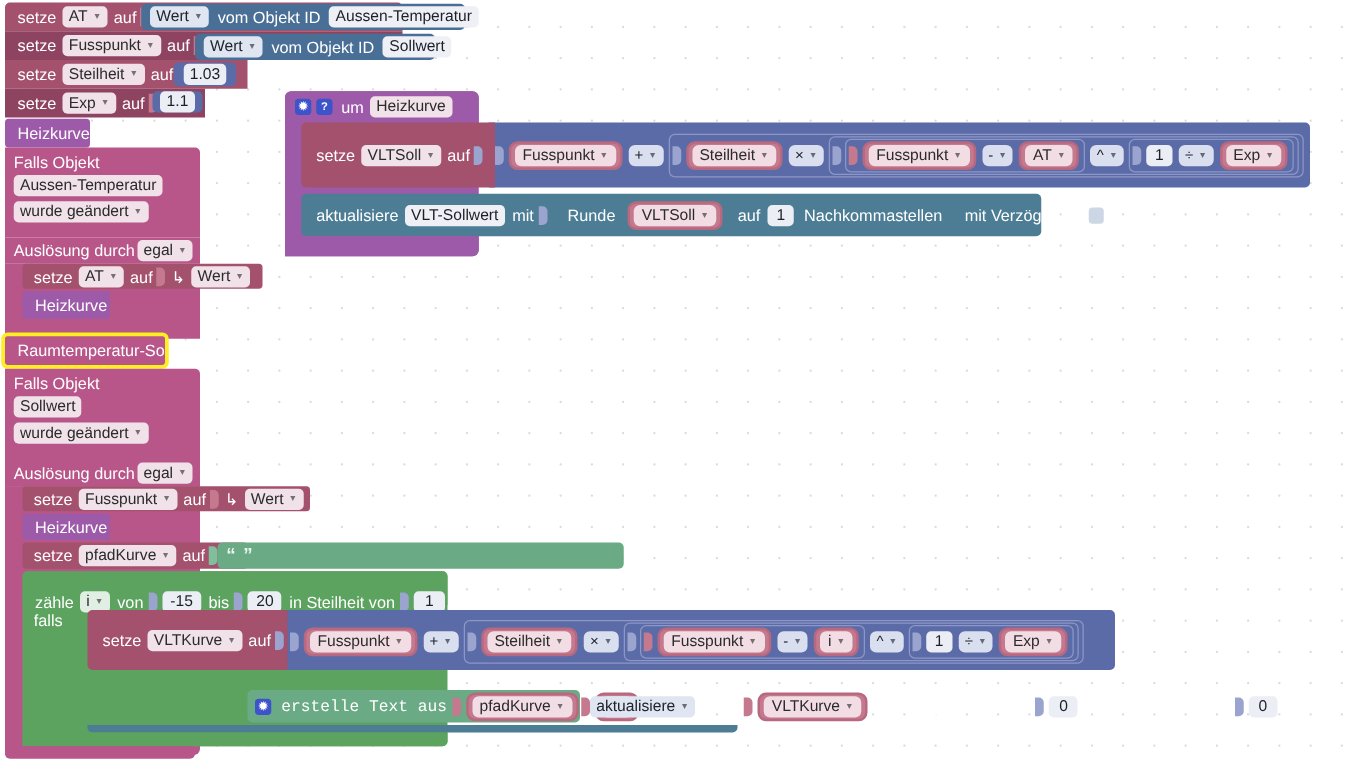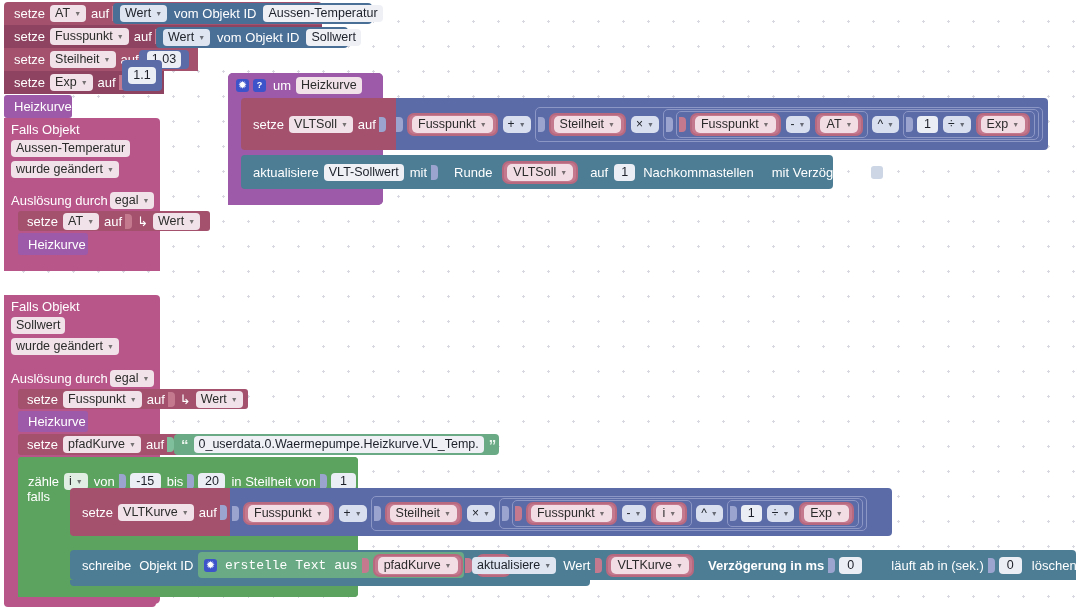--- a/index.html
+++ b/index.html
@@ -166,21 +166,21 @@
     <div class="row">
       <span class="lbl">setze</span>
       <span class="fld">
         <span>Exp</span>
           <span class="arw">▼</span>
       </span>
       <span class="lbl">auf</span>
       <span class="tab"></span>
     </div>
   </div>
-  <div class="blk c-num" style="left:122px;top:60px;width:40px;height:31px;border-radius:4px;">
+  <div class="blk c-num" style="left:122px;top:73px;width:40px;height:17px;border-radius:4px;">
     <div class="row" style="padding-left:0;justify-content:center;">
       <span class="fld num">1.1</span>
     </div>
   </div>
 
   <div class="blk c-proc" style="left:4px;top:95px;width:68px;height:23px;border-radius:3px;">
     <div class="row" style="padding-left:7px;">
       <span class="lbl">Heizkurve</span>
     </div>
   </div>
@@ -337,20 +337,25 @@
       </span>
       <span class="lbl" style="padding:0 4px 0 10px;">auf</span>
       <span class="fld num">1</span>
       <span class="lbl" style="padding:0 6px;">Nachkommastellen</span>
       <span class="lbl" style="padding:0 0 0 12px;">mit Verzögerung</span>
       <span class="chk"></span>
     </div>
   </div>
   <div class="blk c-proc" style="left:228px;top:189px;width:155px;height:16px;border-radius:0 0 5px 0;"></div>
 
+  <div class="blk c-event hl" style="left:4px;top:269px;width:128px;height:23px;border-radius:2px;">
+    <div class="row" style="padding-left:7px;">
+      <span class="lbl">Raumtemperatur-Soll</span>
+    </div>
+  </div>
 
   <div class="blk c-event" style="left:4px;top:295px;width:156px;height:73px;border-radius:0 4px 0 0;">
     <div style="padding:3px 0 0 7px;">
       <div class="lbl" style="padding:1px 0 3px 0;">Falls Objekt</div>
       <span class="fld" style="margin-left:0;">Sollwert</span>
       <div style="height:4px;"></div>
       <span class="fld" style="margin-left:0;">
         <span>wurde geändert</span>
           <span class="arw">▼</span>
       </span>
@@ -399,21 +404,20 @@
         <span>pfadKurve</span>
           <span class="arw">▼</span>
       </span>
       <span class="lbl">auf</span>
       <span class="tab t"></span>
     </div>
   </div>
   <div class="blk c-text" style="left:174px;top:434px;width:325px;height:21px;border-radius:4px;">
     <div class="row" style="padding-left:4px;">
       <span class="quote">“</span>
-      <span class="fld white">0_userdata.0.Waermepumpe.Heizkurve.VL_Temp.</span>
       <span class="quote">”</span>
     </div>
   </div>
 
   <div class="blk c-loop" style="left:18px;top:457px;width:340px;height:140px;border-radius:4px 4px 4px 0;"></div>
   <div class="blk c-loop" style="left:18px;top:457px;width:340px;height:27px;border-radius:4px 4px 0 0;">
     <div class="row" style="padding-left:7px;margin-top:11px;">
       <span class="lbl">zähle</span>
       <span class="fld" style="background:#e0eee3;">
         <span>i</span>
@@ -508,27 +512,20 @@
                   <span>Exp</span>
                   <span class="arw">▼</span>
                 </span>
             </span>
           </span>
         </span>
       </span>
     </div>
   </div>
 
-  <div class="blk c-write" style="left:70px;top:550px;width:1006px;height:30px;border-radius:4px 4px 0 4px;">
-    <div class="row" style="padding-left:9px;">
-      <span class="lbl">schreibe</span>
-      <span class="lbl" style="padding:0 5px;">Objekt ID</span>
-      <span class="tab t"></span>
-    </div>
-  </div>
   <div class="blk c-text" style="left:198px;top:552px;width:266px;height:26px;border-radius:4px;">
     <div class="row" style="padding-left:6px;">
       <span class="icobtn">✹</span>
       <span class="lbl" style="padding:0 4px;font-family:Liberation Mono, monospace;">erstelle Text aus</span>
       <span class="tab"></span>
       <span class="vref">
         <span class="inner">
             <span>pfadKurve</span>
             <span class="arw">▼</span>
           </span>

